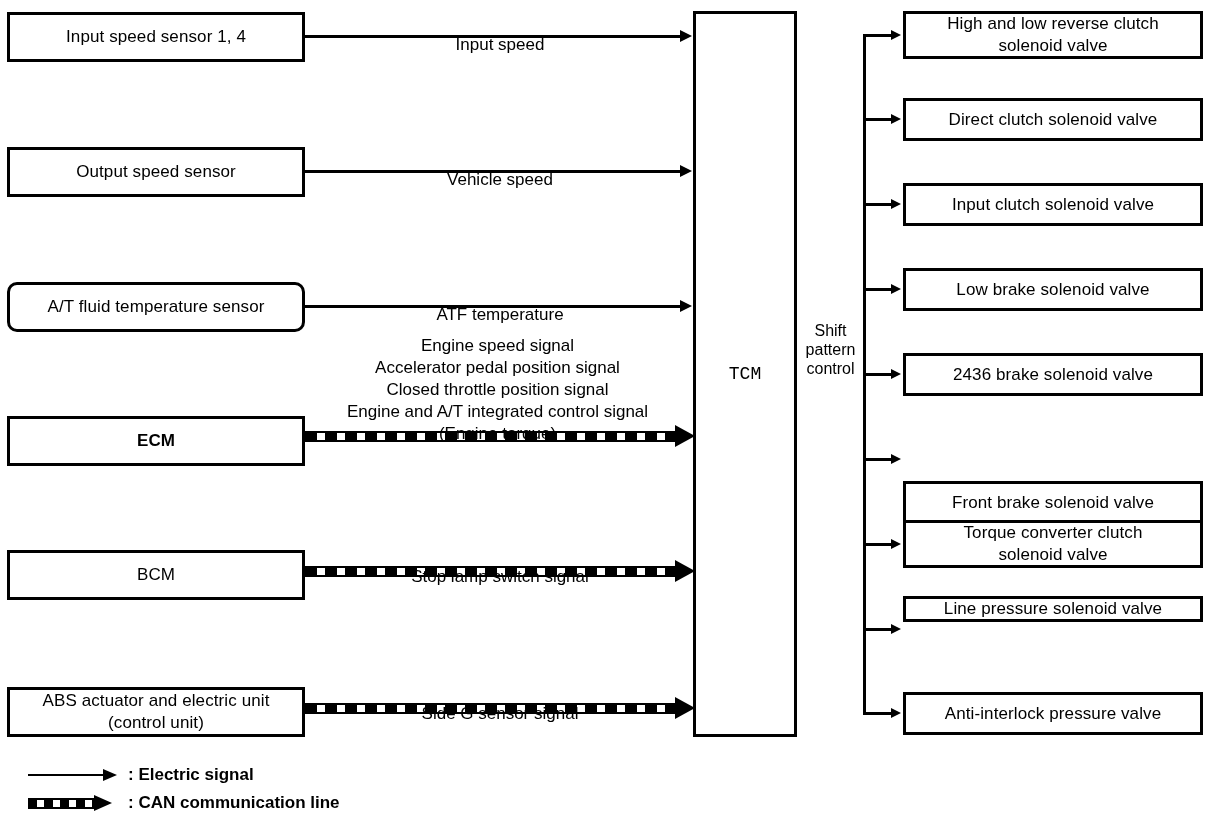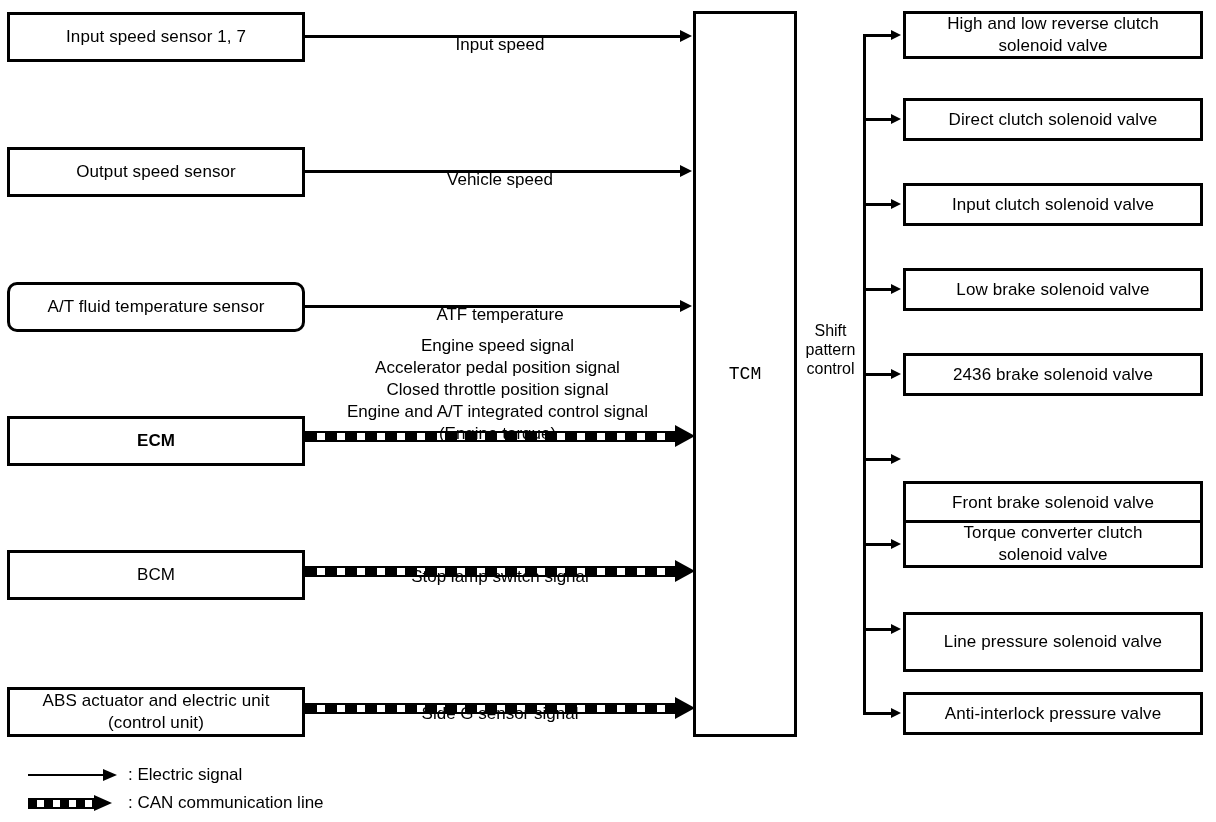--- a/index.html
+++ b/index.html
@@ -131,20 +131,21 @@
     text-align: center;
     white-space: pre-line;
   }
 
   
   .legend-row {
     position: absolute;
     display: flex;
     align-items: center;
     font-size: 17px;
+    font-weight: bold;
   }
   .legend-text { margin-left: 8px; white-space: pre; }
 
   .legend-solid-line {
     position: relative;
     width: 92px;
     height: 12px;
   }
   .legend-solid-line i {
     position: absolute;
@@ -200,21 +201,21 @@
     border-bottom: 8px solid transparent;
     border-left: 18px solid #000;
   }
 </style>
 </head>
 <body>
 
 <div id="diagram">
 
   <div class="box" style="left:7px; top:12px; width:298px; height:50px;">
-    <span>Input speed sensor 1, 7</span>
+    <span>Input speed sensor 1, 4</span>
   </div>
 
   <div class="box" style="left:7px; top:147px; width:298px; height:50px;">
     <span>Output speed sensor</span>
   </div>
 
   <div class="box" style="left:7px; top:282px; width:298px; height:50px;border-radius:10px;">
     <span>A/T fluid temperature sensor</span>
   </div>
 
@@ -322,21 +323,21 @@
 
   <div class="hline" style="left:863px; top:543px; width:30px;"></div>
   <div class="arrow-head small" style="left:891px; top:539px;"></div>
   <div class="box" style="left:903px; top:520px; width:300px; height:48px;">
     <span style="white-space: pre-line;">Torque converter clutch
 solenoid valve</span>
   </div>
 
   <div class="hline" style="left:863px; top:628px; width:30px;"></div>
   <div class="arrow-head small" style="left:891px; top:624px;"></div>
-  <div class="box" style="left:903px; top:612px; width:300px; height:60px;">
+  <div class="box" style="left:903px; top:596px; width:300px; height:26px;">
     <span>Line pressure solenoid valve</span>
   </div>
 
   <div class="hline" style="left:863px; top:712px; width:30px;"></div>
   <div class="arrow-head small" style="left:891px; top:708px;"></div>
   <div class="box" style="left:903px; top:692px; width:300px; height:43px;">
     <span>Anti-interlock pressure valve</span>
   </div>
 
   <div class="legend-row" style="left:28px; top:765px;">

